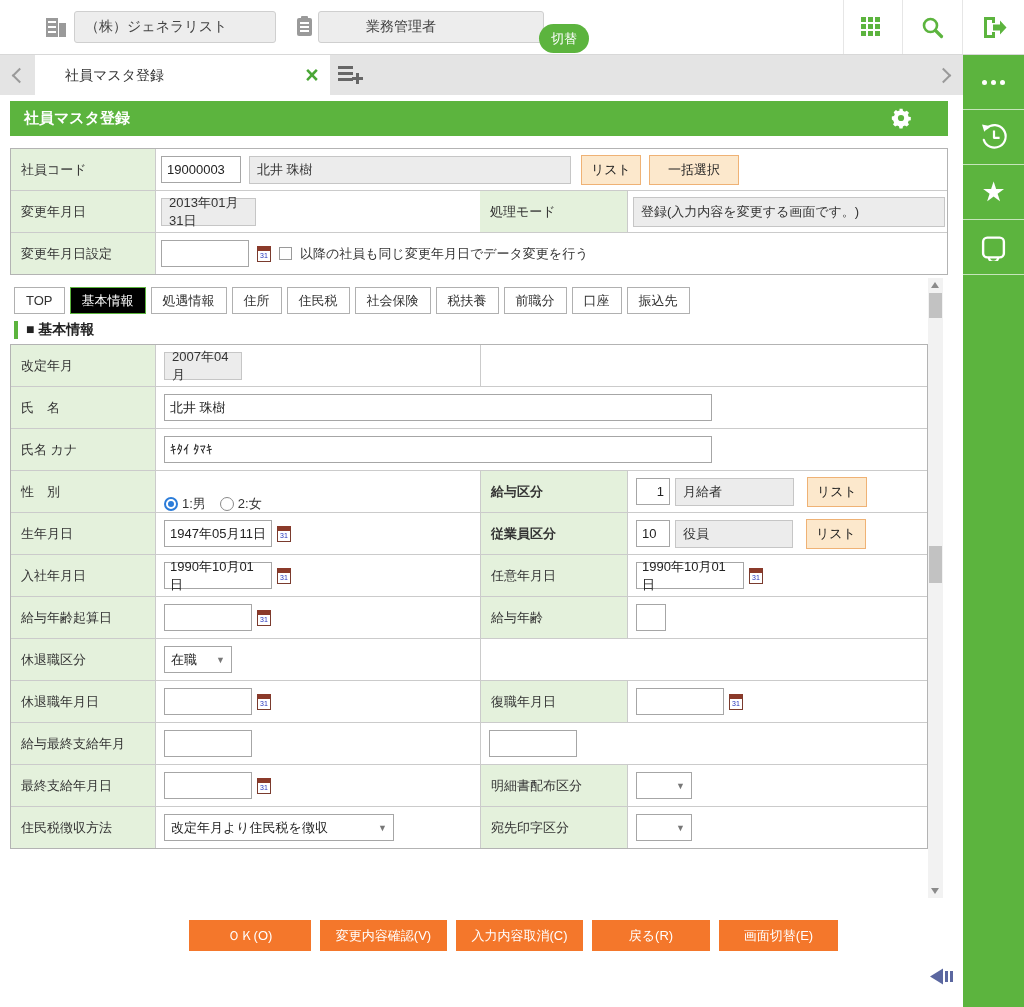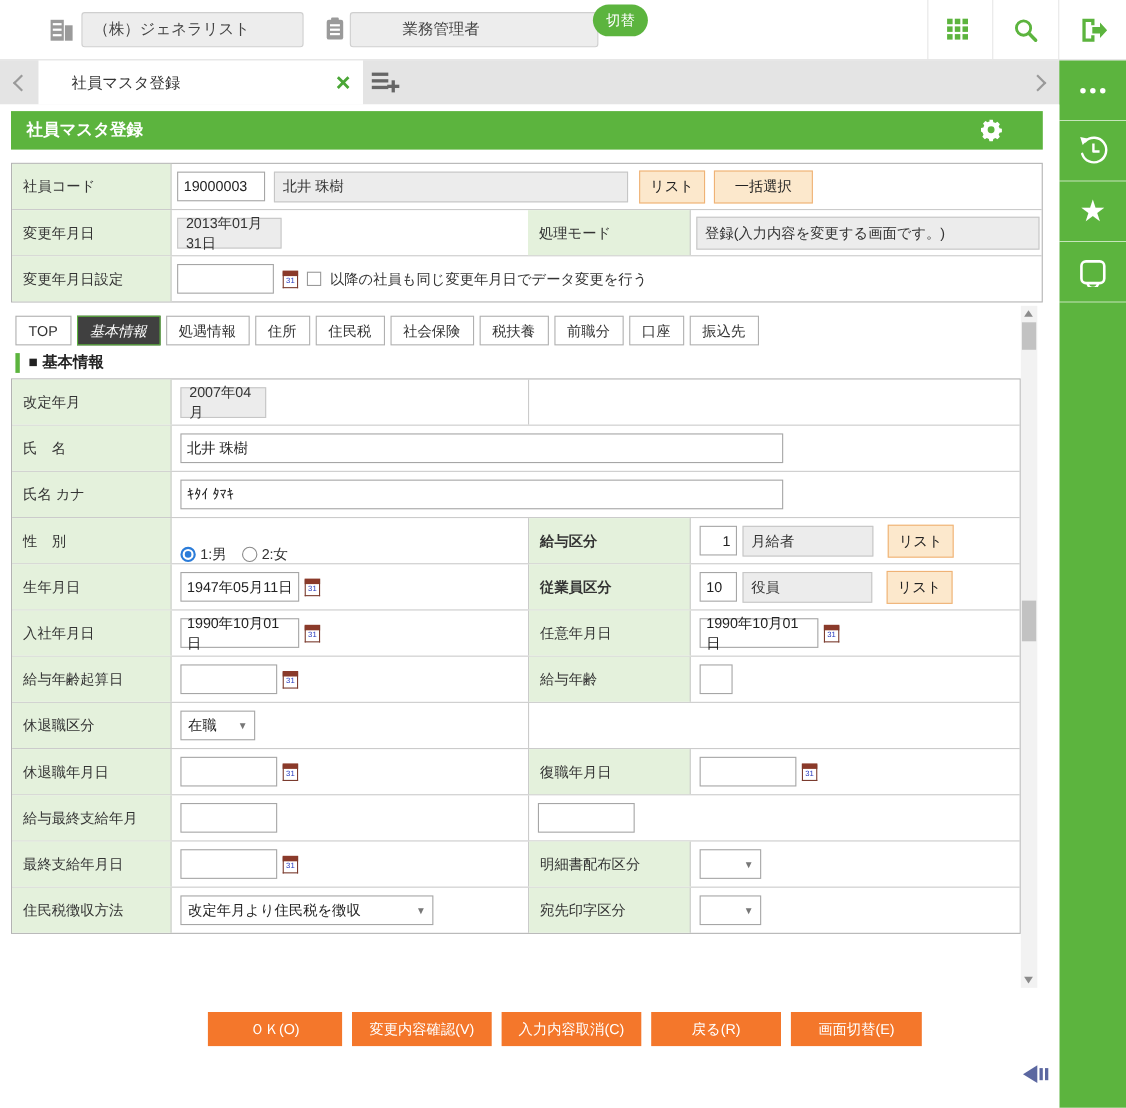--- a/index.html
+++ b/index.html
@@ -11,21 +11,21 @@
   .hdr-input{position:absolute;height:32px;background:#ededed;border:1px solid #cfcfcf;border-radius:3px;
              box-sizing:border-box;display:flex;align-items:center;padding-left:10px;font-size:14px;color:#444;}
   .hdr-sep{position:absolute;top:0;width:1px;height:54px;background:#e6e6e6;}
   .bld-icon{position:absolute;left:46px;top:18px;width:20px;height:19px;}
   .bld-icon .b1{position:absolute;left:0;top:0;width:12px;height:19px;background:#9a9a9a;}
   .bld-icon .b1 i{display:block;height:2px;background:#fff;margin:3px 2px 0 2px;}
   .bld-icon .b2{position:absolute;left:13px;top:5px;width:7px;height:14px;background:#9a9a9a;}
   .clip-icon{position:absolute;left:297px;top:18px;width:15px;height:18px;background:#9a9a9a;border-radius:2px;}
   .clip-icon::before{content:"";position:absolute;left:4px;top:-2px;width:7px;height:4px;background:#9a9a9a;border-radius:1px;}
   .clip-icon::after{content:"";position:absolute;left:3px;top:4px;width:9px;height:2px;background:#fff;box-shadow:0 4px 0 #fff,0 8px 0 #fff;}
-  #switch-btn{position:absolute;left:539px;top:4px;width:50px;height:29px;background:#5cb43e;border-radius:15px;
+  #switch-btn{position:absolute;left:539px;top:24px;width:50px;height:29px;background:#5cb43e;border-radius:15px;
               color:#fff;font-size:13px;display:flex;align-items:center;justify-content:center;cursor:pointer;}
   .grid-icon{position:absolute;left:861px;top:17px;width:21px;height:21px;display:grid;grid-template-columns:repeat(3,5px);grid-template-rows:repeat(3,5px);gap:2px;}
   .grid-icon i{background:#5cb43e;display:block;}
   .hdr-svg{position:absolute;top:15px;}
 
   
   #tabbar{position:absolute;left:0;top:55px;width:963px;height:40px;background:#e4e4e4;}
   .chev{width:9px;height:9px;border-left:2px solid #9a9a9a;border-bottom:2px solid #9a9a9a;display:inline-block;}
   .chev.left{transform:rotate(45deg);}
   .chev.right{transform:rotate(225deg);}
@@ -79,21 +79,21 @@
   .radio-item{display:flex;align-items:center;gap:4px;cursor:pointer;margin-top:24px;}
   .radio{width:14px;height:14px;border-radius:50%;border:1px solid #8a8a8a;background:#fff;box-sizing:border-box;position:relative;display:inline-block;}
   .radio.sel{border:2px solid #2b7cd9;}
   .radio.sel::after{content:"";position:absolute;left:2px;top:2px;right:2px;bottom:2px;background:#2b7cd9;border-radius:50%;}
   .radio-label{font-size:13px;color:#333;}
 
   
   #formtabs{position:absolute;left:14px;top:192px;display:flex;gap:5px;border-radius:10px;}
   .ftab{height:27px;padding:0 11px;border:1px solid #b0b0b0;background:#fff;font-size:13px;color:#333;
         display:flex;align-items:center;box-sizing:border-box;cursor:pointer;}
-  .ftab.active{background:#404040;border-color:#5cb43e;color:#fff;font-style:italic;}
+  .ftab.active{background:#000000;border-color:#5cb43e;color:#fff;}
 
   
   #sectionhdr{position:absolute;left:14px;top:226px;display:flex;align-items:center;gap:8px;}
   #sectionhdr .greenbar{width:4px;height:18px;background:#5cb43e;}
   #sectionhdr .st{font-size:14px;font-weight:bold;color:#222;}
 
   
   #maintable{position:absolute;left:10px;top:249px;width:918px;border:1px solid #b3b3b3;box-sizing:border-box;background:#fff;}
   .m-row{height:41px;display:flex;align-items:stretch;border-bottom:1px solid #cbcbcb;}
   .m-row:last-child{border-bottom:none;}

